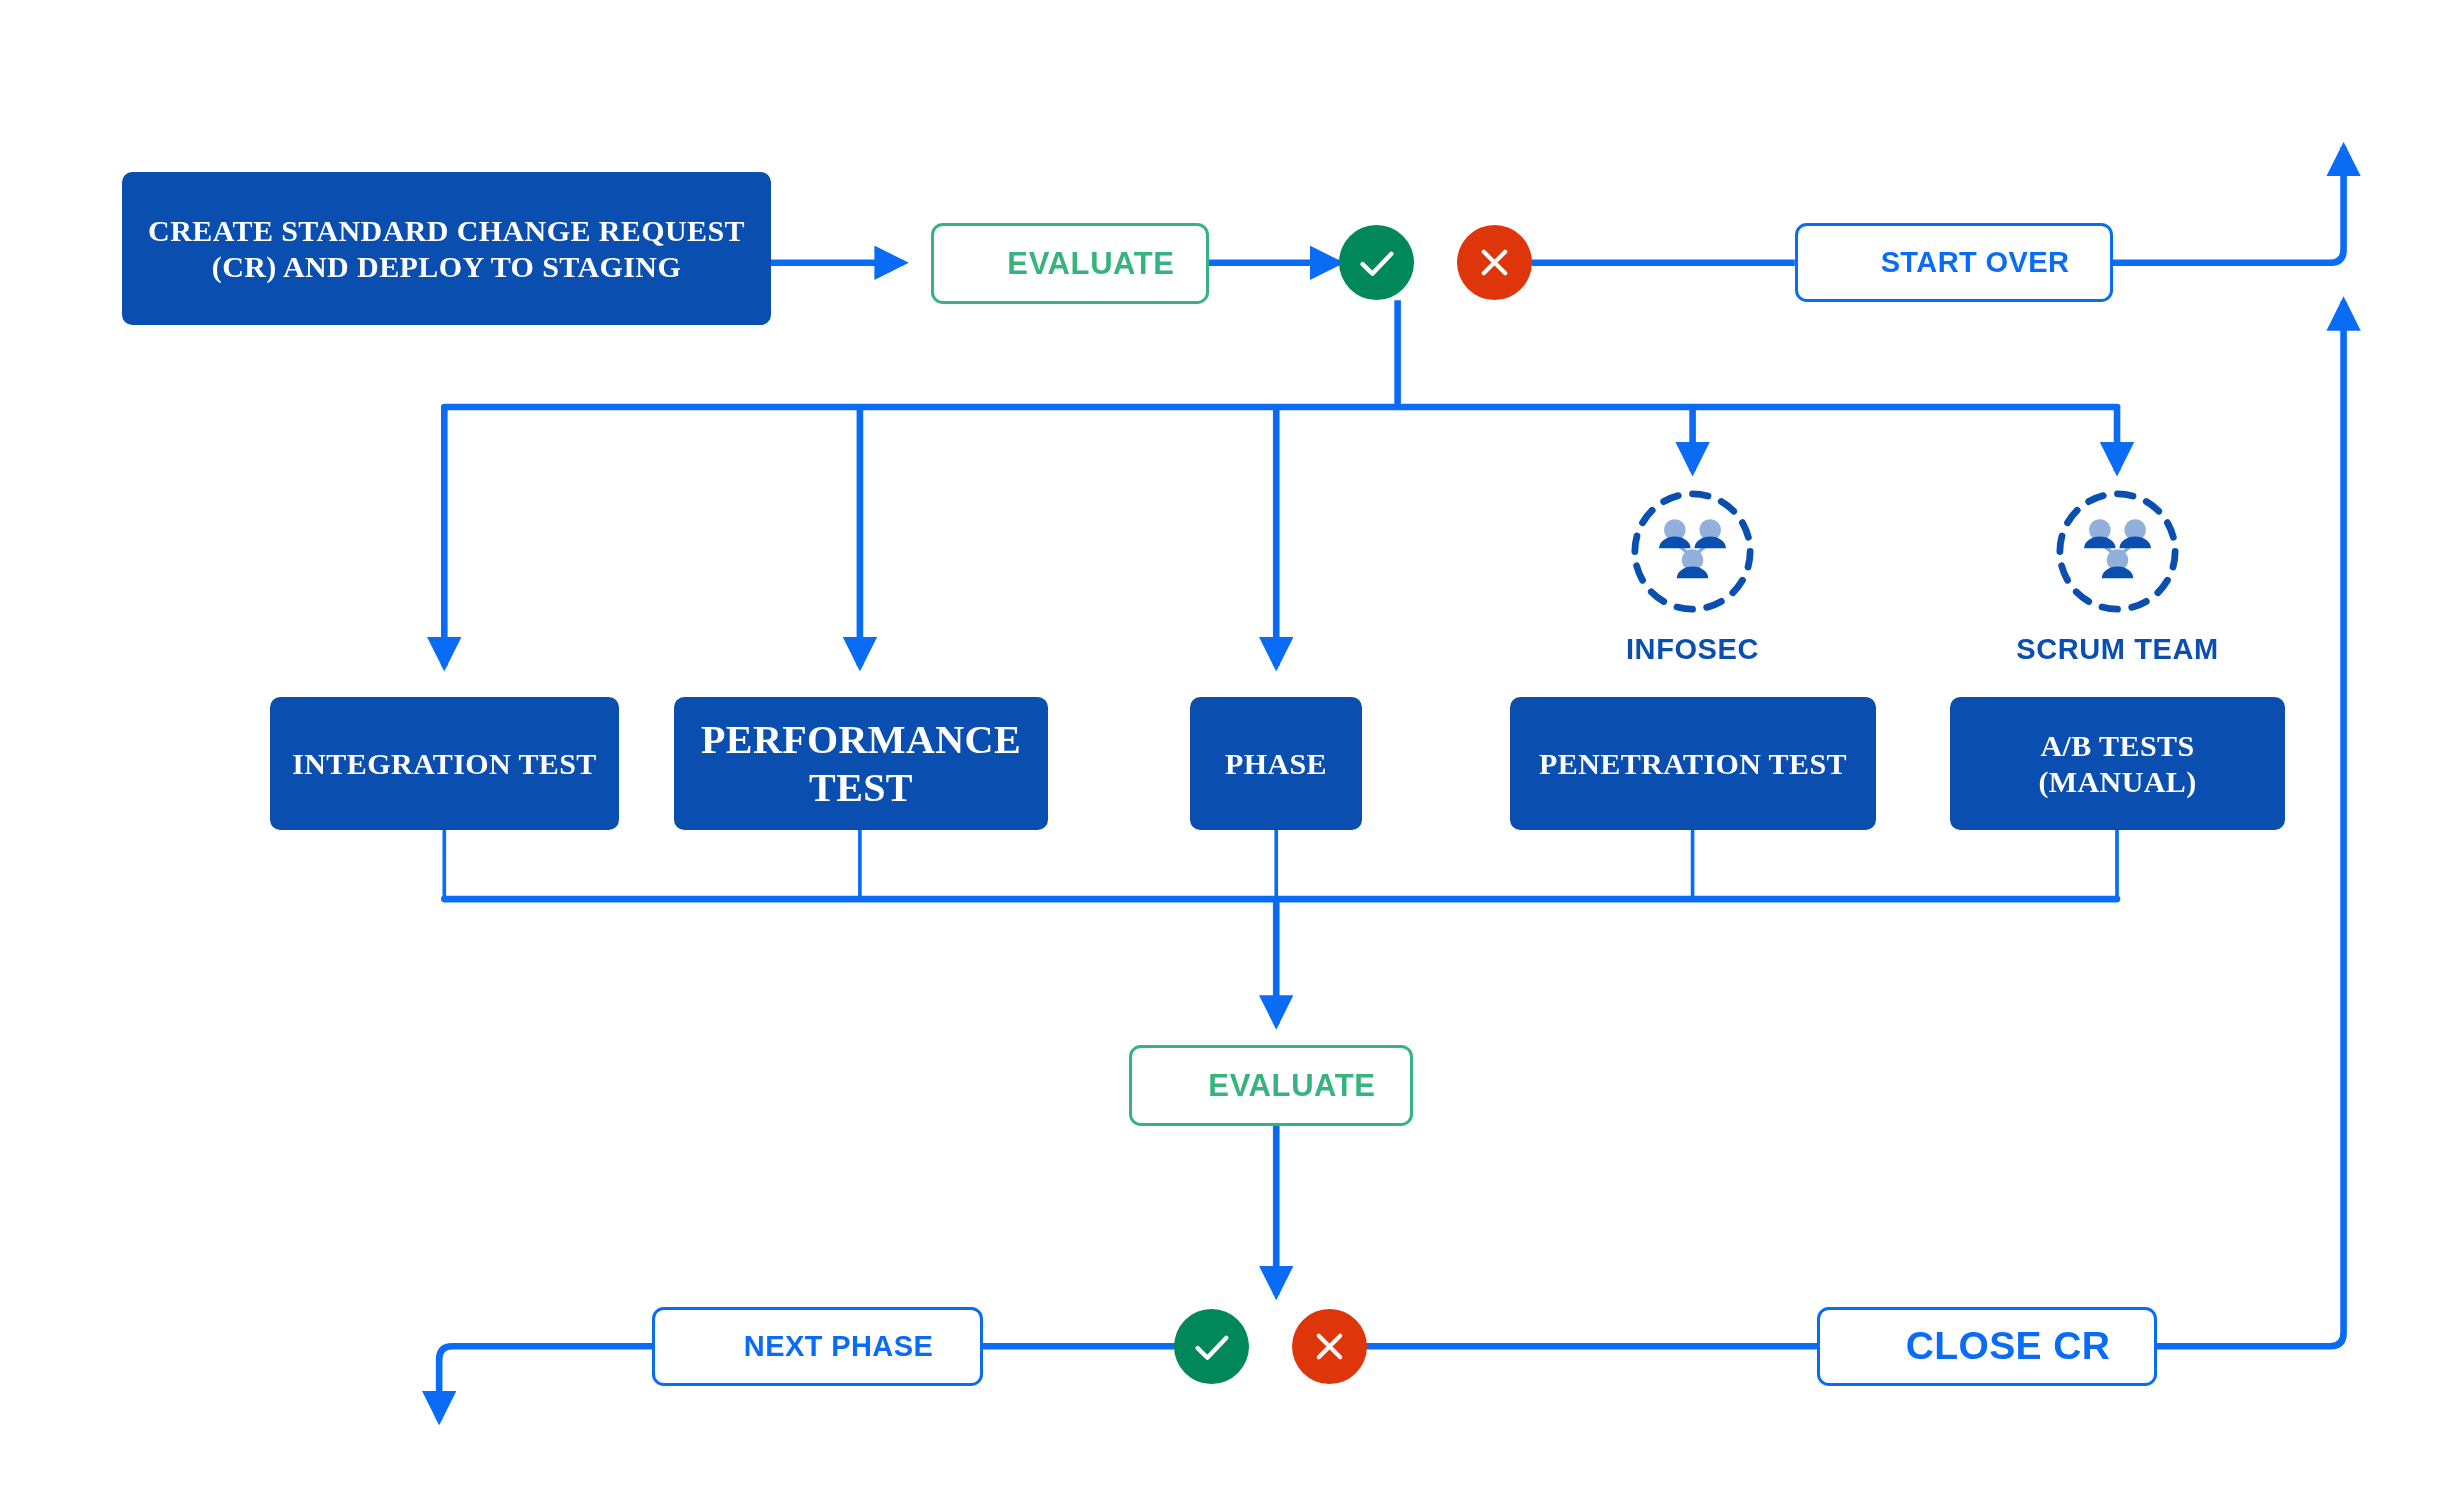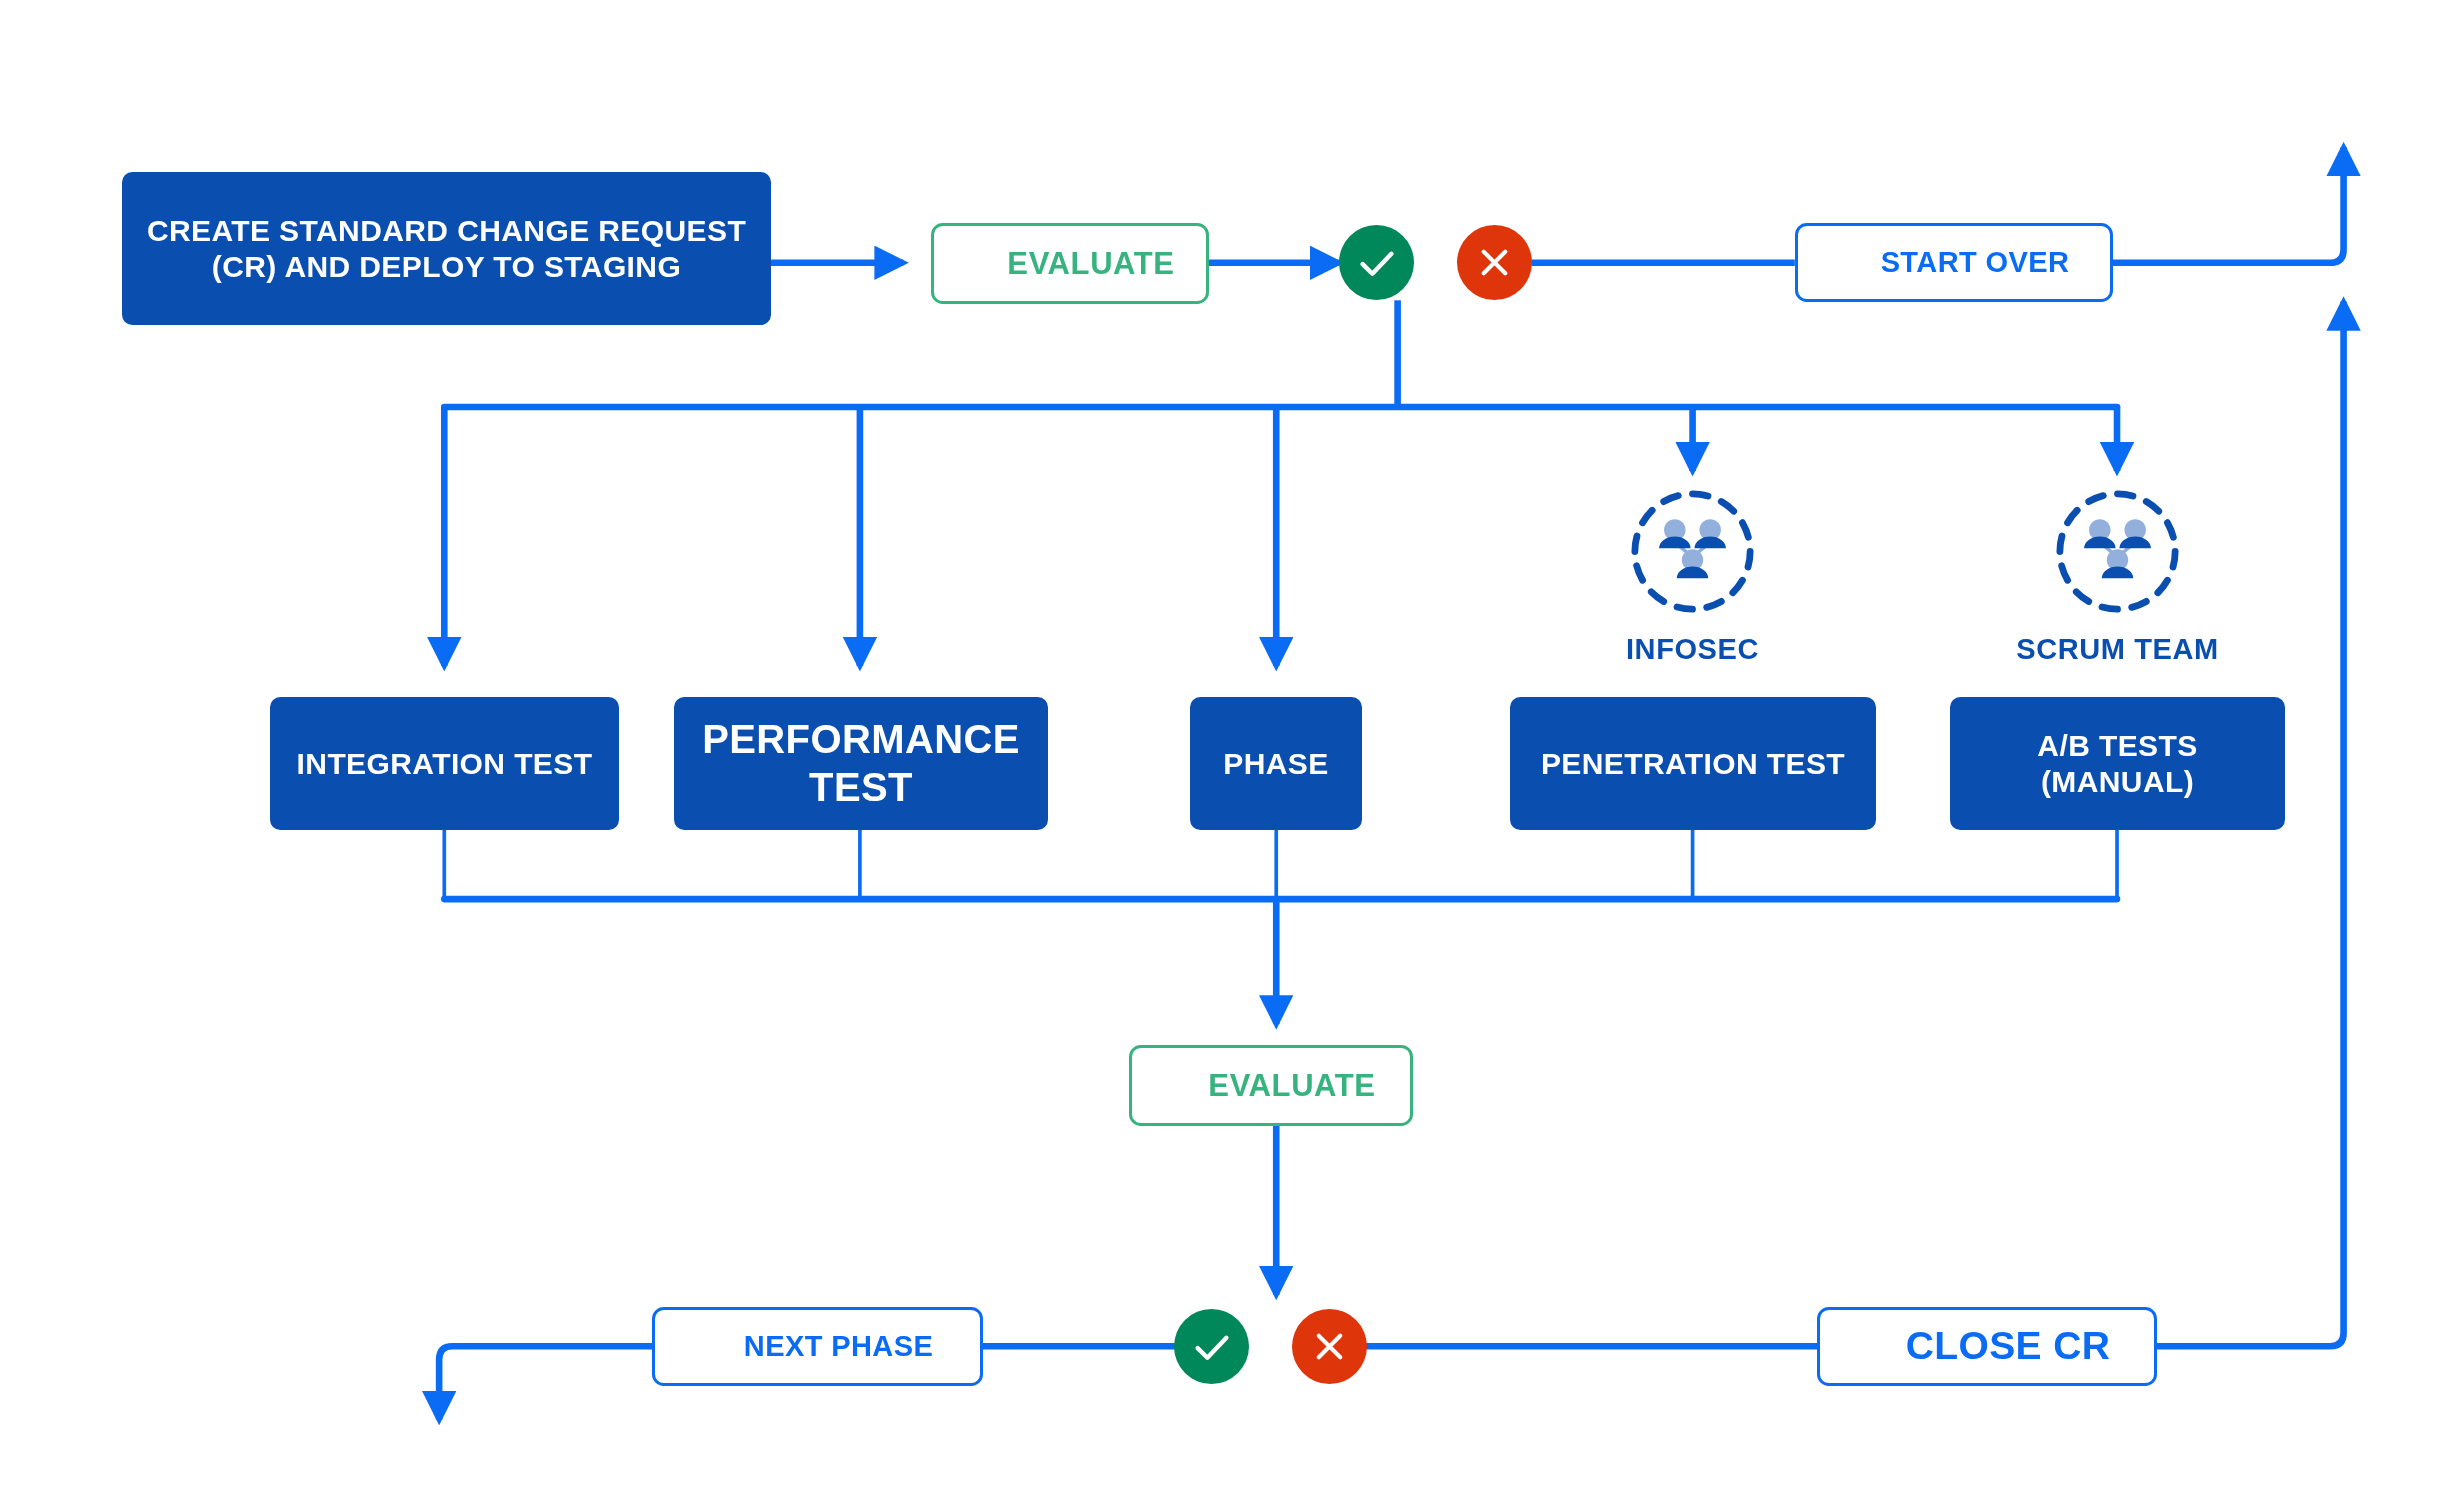--- a/index.html
+++ b/index.html
@@ -36,20 +36,21 @@
   }
   
   .box-solid {
     background: #0A4FAF;
     color: #ffffff;
     border-radius: 10.3px;
     font-weight: bold;
     letter-spacing: 0.4px;
     line-height: 1.18;
     padding: 4.4px 10.3px;
+    font-family: Liberation Serif, serif;
   }
   
   .box-outline-blue {
     background: #ffffff;
     color: #0A6CF5;
     border: 3.7px solid #0A6CF5;
     border-radius: 11.8px;
     font-weight: bold;
     letter-spacing: 0.4px;
     line-height: 1.15;

